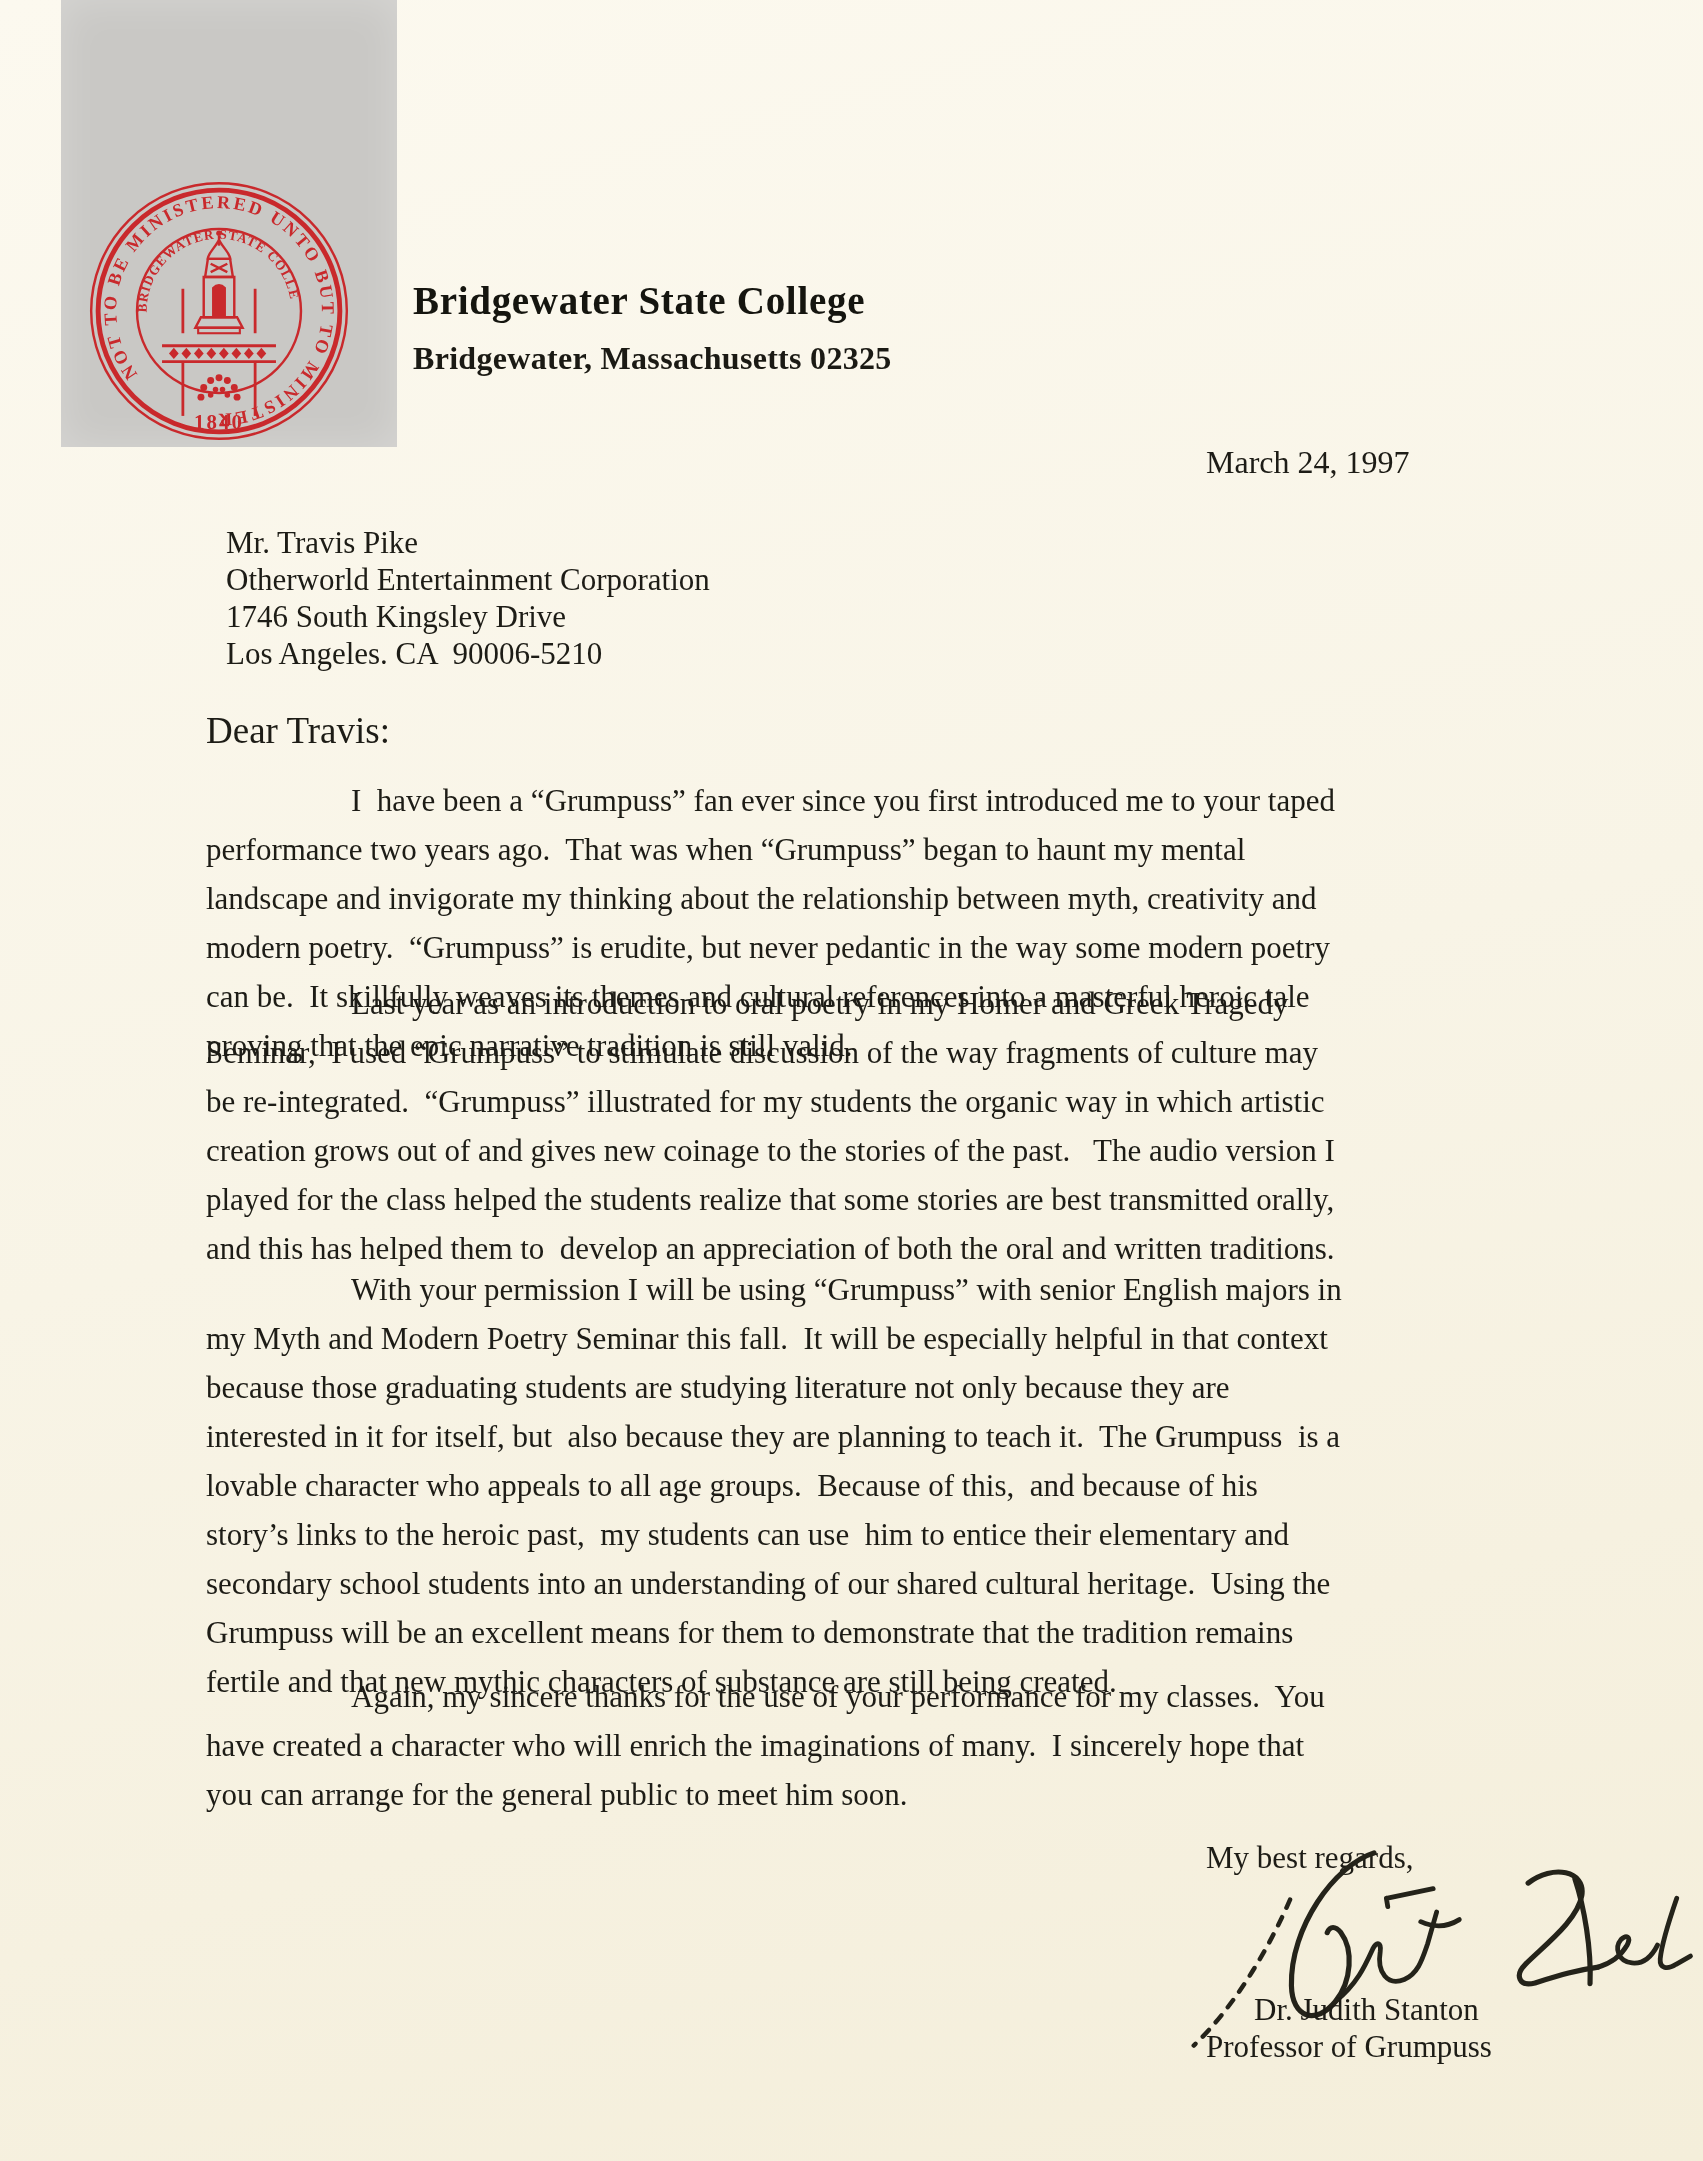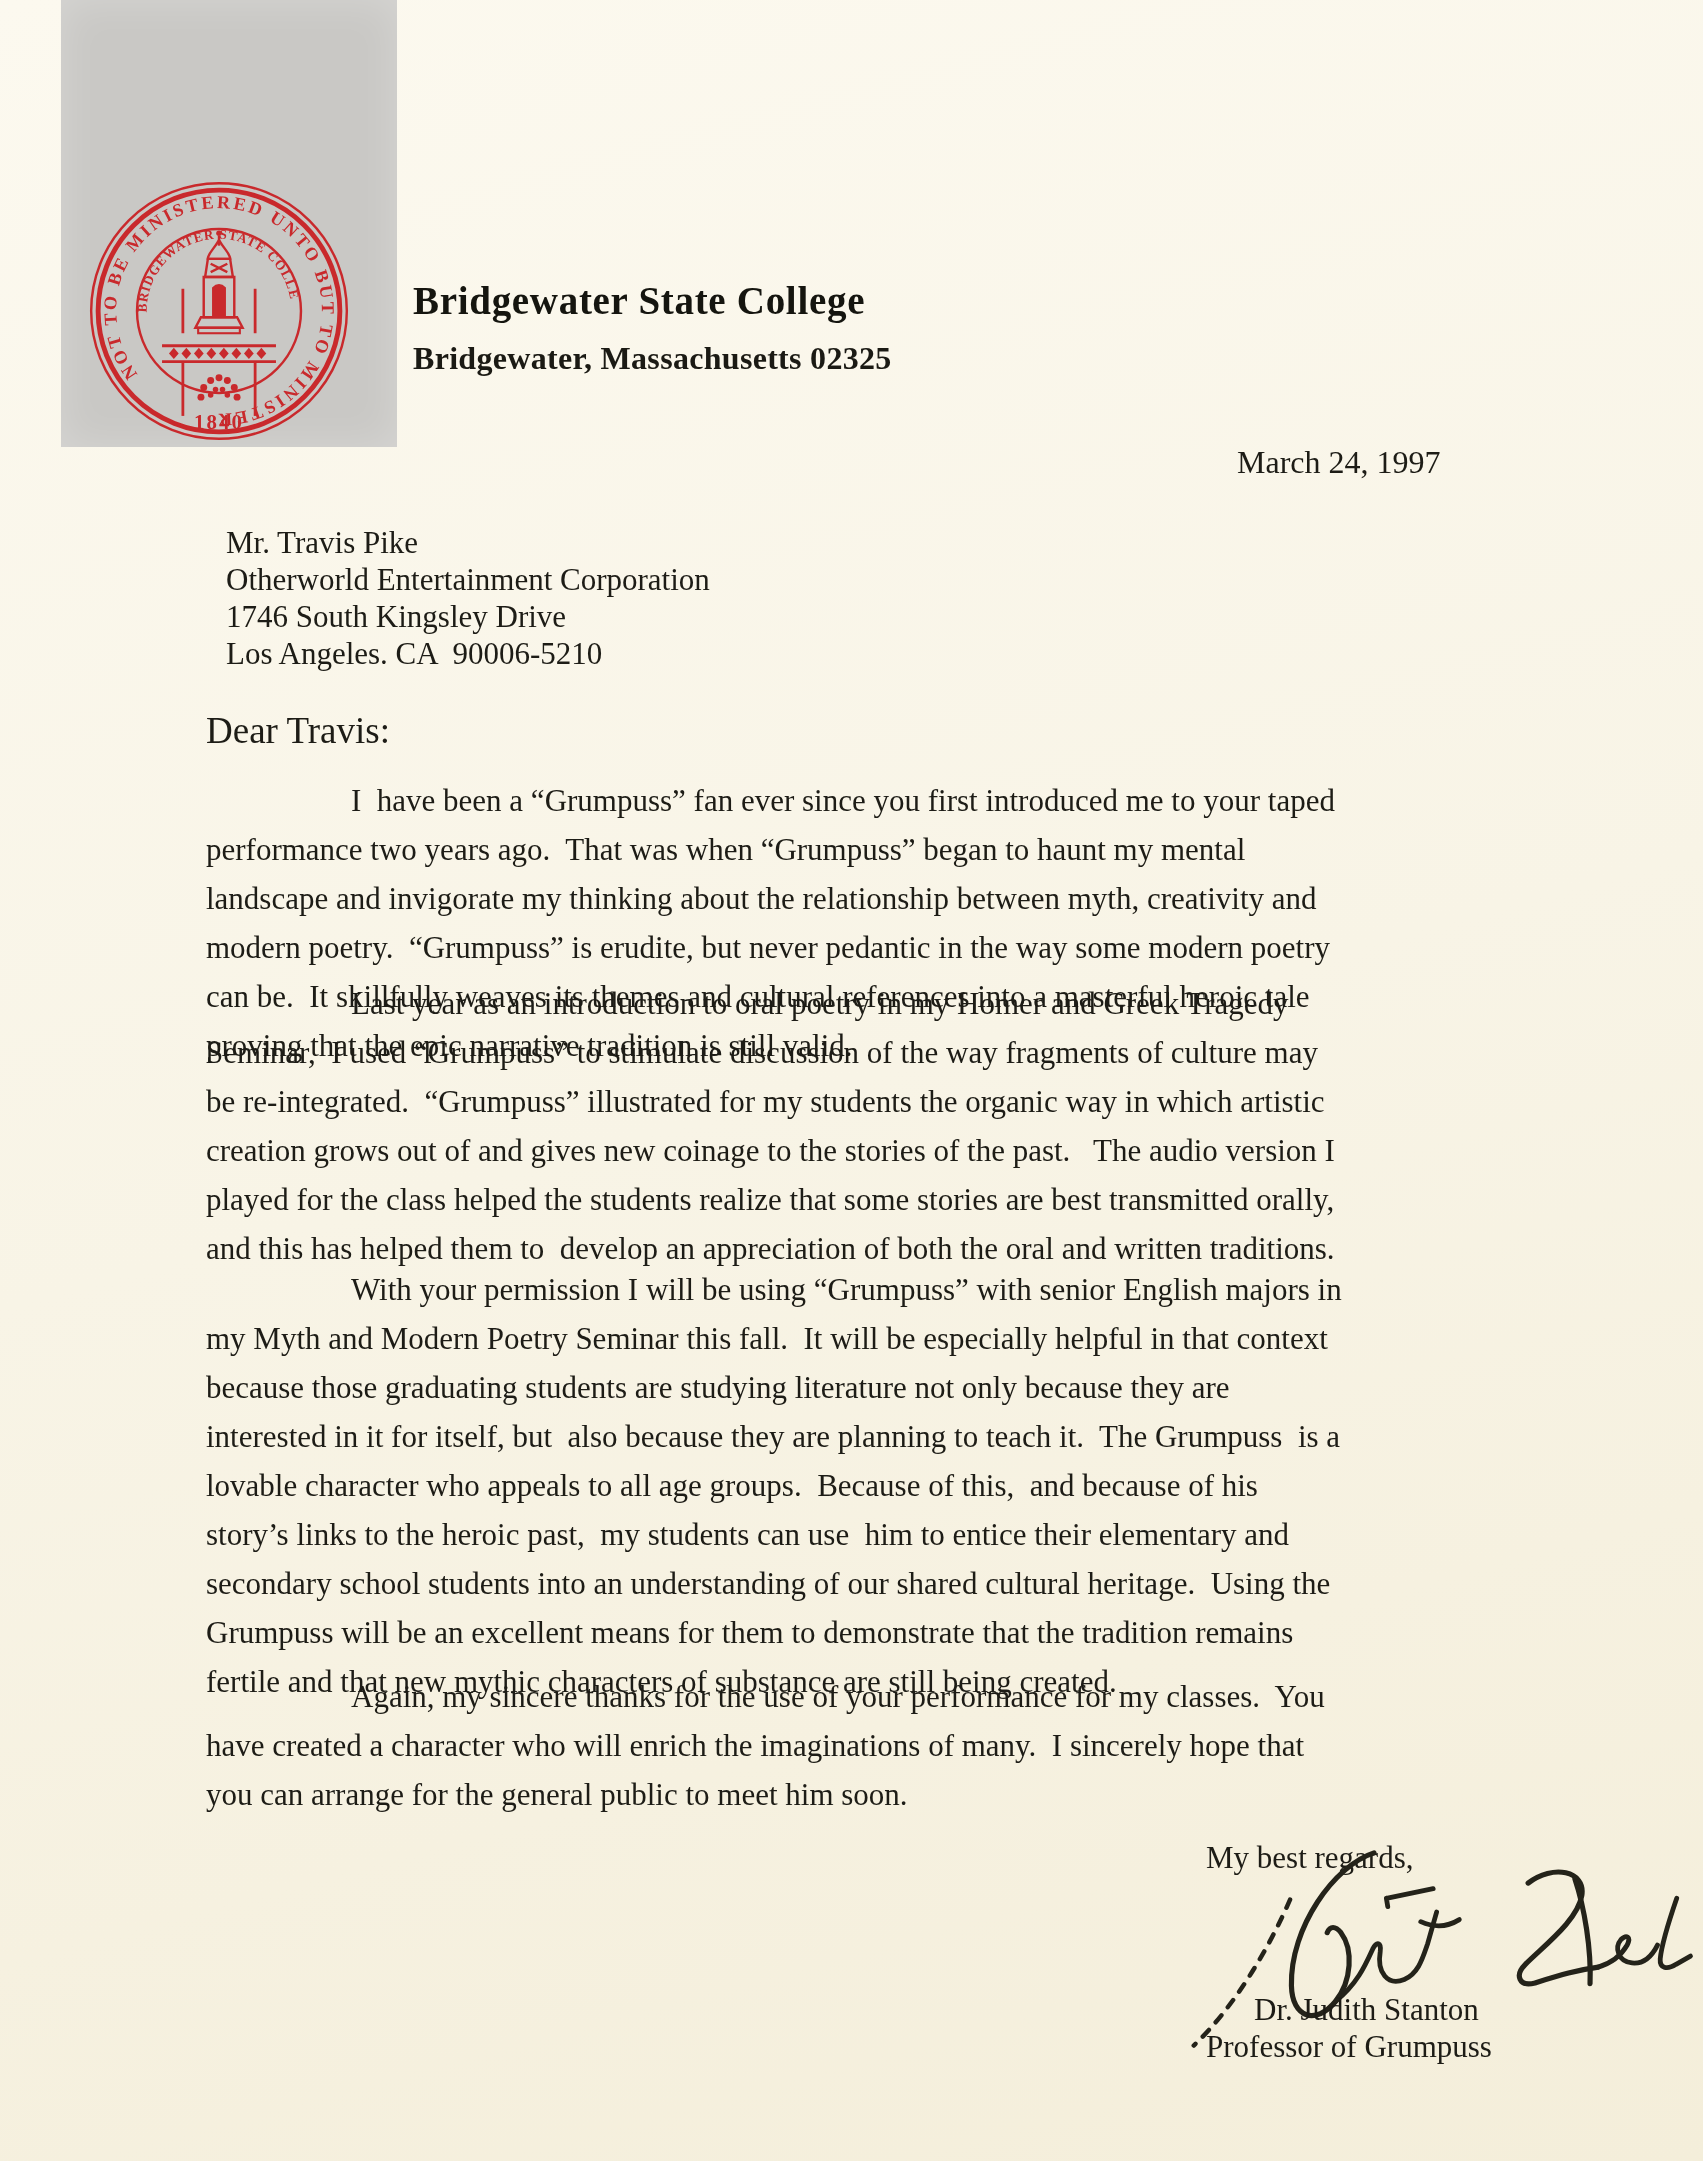--- a/index.html
+++ b/index.html
@@ -17,21 +17,21 @@
   }
   .seal{left:87px;top:179px;width:264px;height:264px;}
   .college{
     left:413px;top:278px;
     font-size:39px;font-weight:bold;letter-spacing:0.7px;color:#15150f;
   }
   .college-addr{
     left:413px;top:340px;
     font-size:32px;font-weight:600;letter-spacing:0.3px;color:#1b1a14;
   }
-  .dateline{left:1206px;top:444px;font-size:32px;margin-left:31px;}
+  .dateline{left:1206px;top:444px;font-size:32px;}
   .block{font-size:31px;line-height:37px;white-space:pre-wrap;margin-left:20px;}
   .recipient{left:206px;top:524px;}
   .salutation{left:206px;top:709px;font-size:37px;}
   .para{
     left:206px;width:1424px;
     font-size:31px;line-height:49px;white-space:pre-wrap;
     text-indent:145px;
   }
   .p1{top:776px;}
   .p2{top:979px;}

